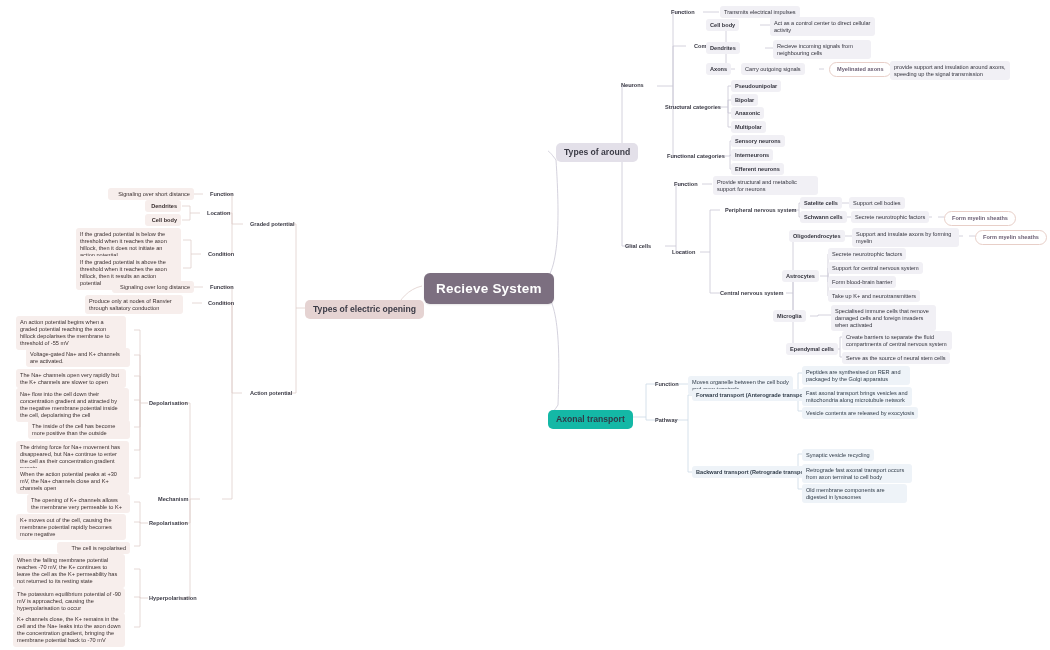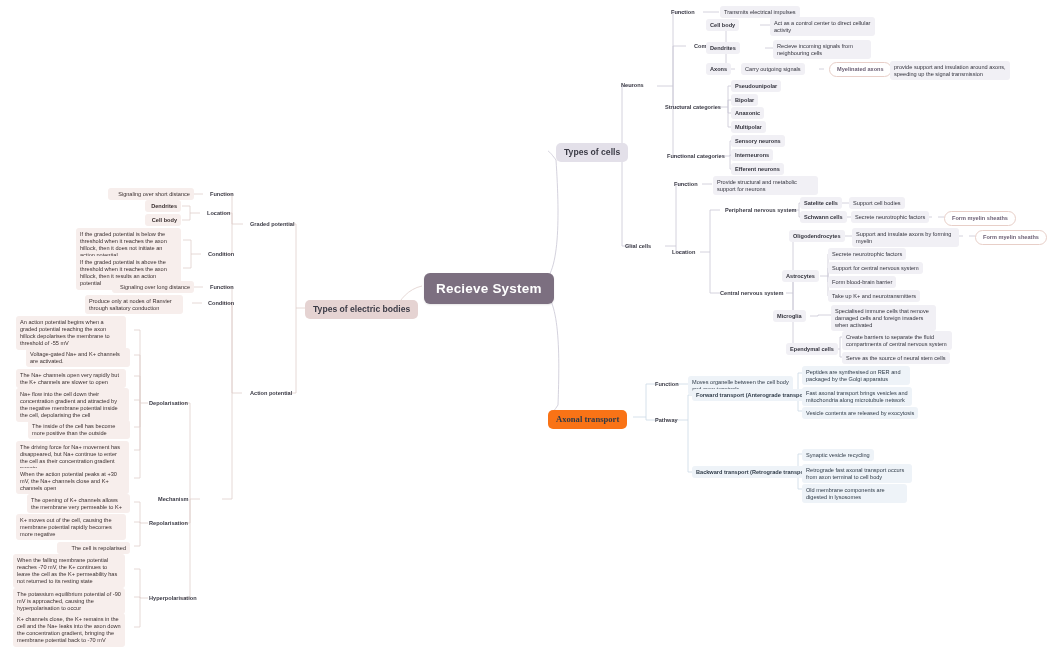--- a/index.html
+++ b/index.html
@@ -37,21 +37,21 @@
 
   
   .hub{
     font-weight:bold;
     font-size:8.6px;
     padding:4px 8px;
     border-radius:5px;
   }
   .hub.cells{background:#e3e0e9;color:#3b3b46;}
   .hub.electric{background:#e5d3d2;color:#3b3b46;}
-  .hub.axonal{background:#f97316;color:#2f3b48;font-family:Liberation Serif, serif;}
+  .hub.axonal{background:#14b8a6;color:#2f3b48;}
 
   
   .chip{
     font-size:5.6px;
     padding:2.5px 4px;
     border-radius:3px;
   }
   .chip.b{font-weight:bold;}
 
   
@@ -211,21 +211,21 @@
       <path d="M140,523 L140,546 L134,546"></path>
 
       <path d="M148,598 L140,598 L140,569 L134,569"></path>
       <path d="M140,598 L140,597 L134,597"></path>
       <path d="M140,598 L140,627 L134,627"></path>
     </g>
   </svg>
 
   <div class="node root" style="left:424px;top:273px;">Recieve System</div>
 
-  <div class="node hub cells" style="left:556px;top:143px;">Types of cells</div>
+  <div class="node hub cells" style="left:556px;top:143px;">Types of around</div>
 
   <div class="node chip b plain" style="left:617px;top:79px;">Neurons</div>
 
   <div class="node chip b plain" style="left:667px;top:6px;">Function</div>
   <div class="node chip tint-grey" style="left:720px;top:6px;">Transmits electrical impulses</div>
 
   <div class="node chip b plain" style="left:690px;top:40px;">Component</div>
 
   <div class="node chip b tint-grey" style="left:706px;top:19px;">Cell body</div>
   <div class="node chip tint-grey" style="left:770px;top:17px;width:105px;">Act as a control center to direct cellular activity</div>
@@ -276,21 +276,21 @@
   <div class="node chip tint-grey" style="left:828px;top:276px;">Form blood-brain barrier</div>
   <div class="node chip tint-grey" style="left:828px;top:290px;">Take up K+ and neurotransmitters</div>
 
   <div class="node chip b tint-grey" style="left:773px;top:310px;">Microglia</div>
   <div class="node chip tint-grey" style="left:831px;top:305px;width:105px;">Specialised immune cells that remove damaged cells and foreign invaders when activated</div>
 
   <div class="node chip b tint-grey" style="left:786px;top:343px;">Ependymal cells</div>
   <div class="node chip tint-grey" style="left:842px;top:331px;width:110px;">Create barriers to separate the fluid compartments of central nervous system</div>
   <div class="node chip tint-grey" style="left:842px;top:352px;">Serve as the source of neural stem cells</div>
 
-  <div class="node hub electric" style="left:305px;top:300px;">Types of electric bodies</div>
+  <div class="node hub electric" style="left:305px;top:300px;">Types of electric opening</div>
 
   <div class="node chip b plain" style="left:246px;top:218px;">Graded potential</div>
 
   <div class="node chip b plain ta-r" style="left:206px;top:188px;">Function</div>
   <div class="node chip tint-rose ta-r" style="left:108px;top:188px;width:86px;">Signaling over short distance</div>
 
   <div class="node chip b plain ta-r" style="left:203px;top:207px;">Location</div>
   <div class="node chip b tint-rose ta-r" style="left:145px;top:200px;width:36px;">Dendrites</div>
   <div class="node chip b tint-rose ta-r" style="left:145px;top:214px;width:36px;">Cell body</div>
 

